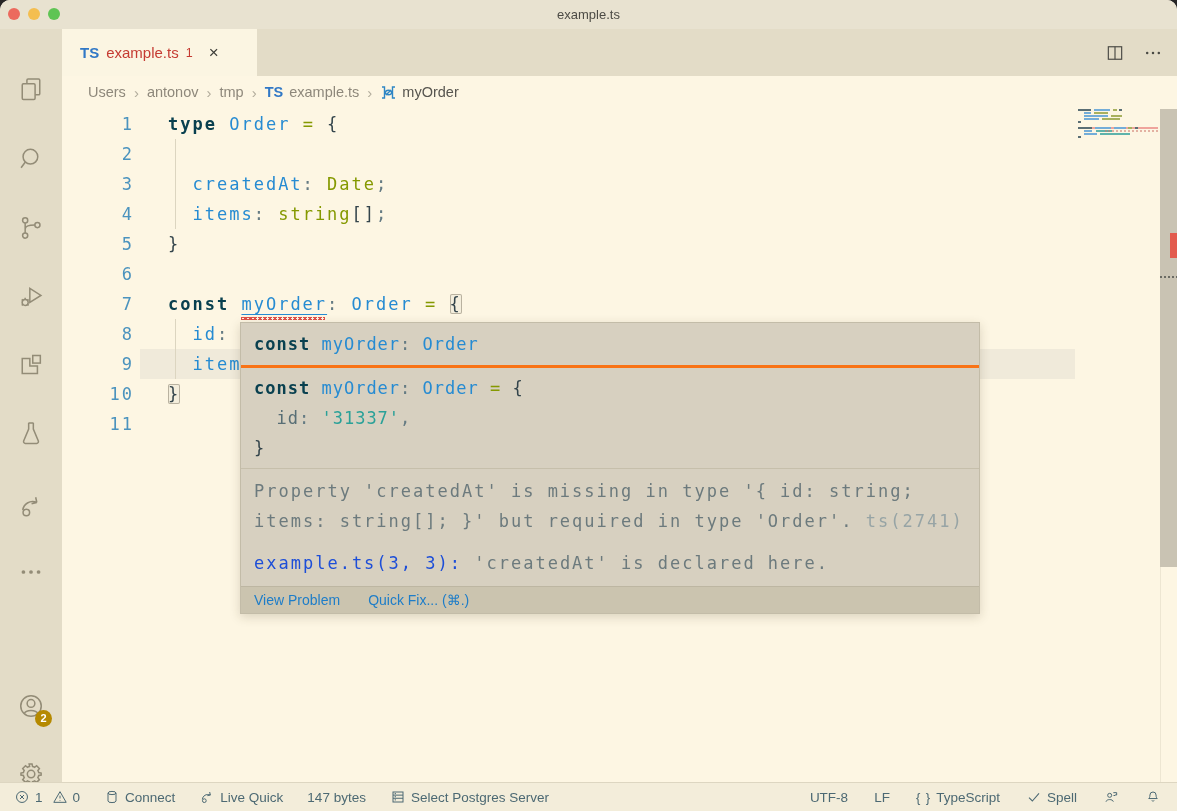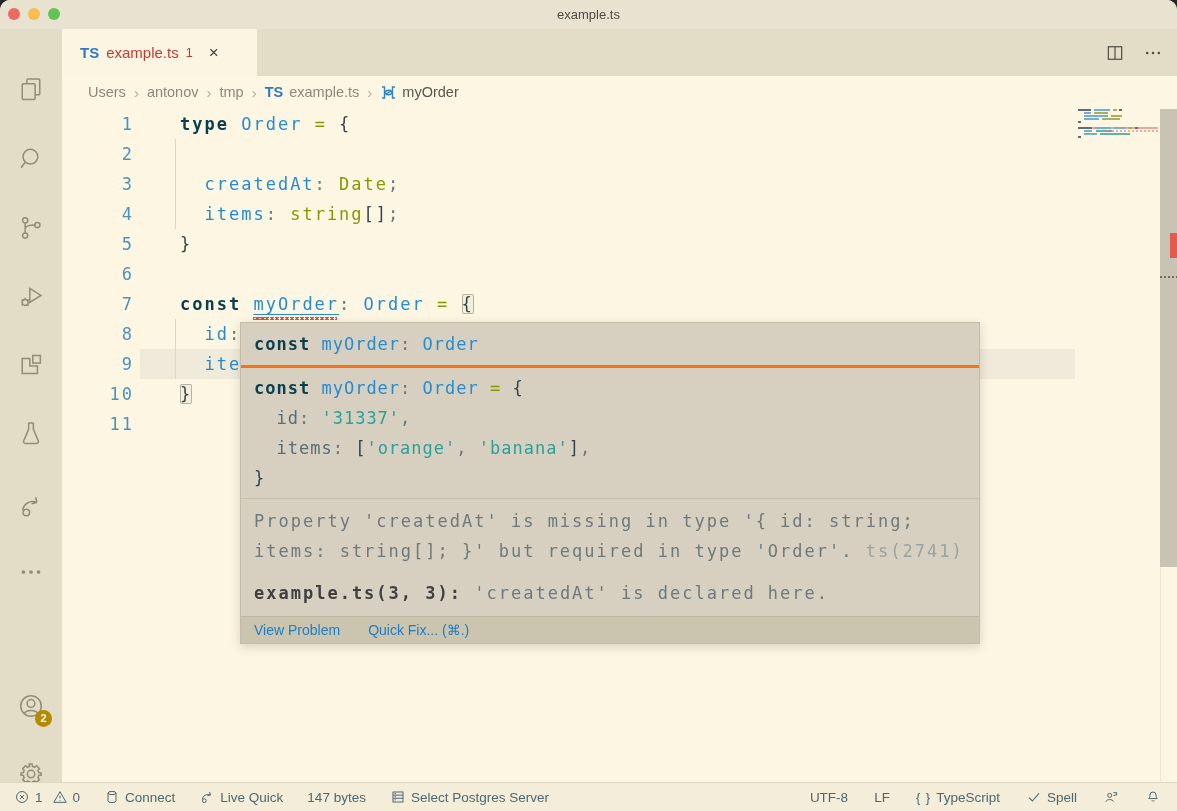--- a/index.html
+++ b/index.html
@@ -42,21 +42,21 @@
   .bc-sym-icon svg { width:17px; height:17px; }
   .bc-sym { color:#57554F; }
   
   .editor { position:absolute; left:62px; top:108px; width:1115px; height:674px; background:#FDF6E3;
     font-family:"DejaVu Sans Mono", monospace; font-size:17px; }
   .rows { position:absolute; left:0; top:1px; right:0; }
   .code-row { position:relative; z-index:0; height:30px; display:flex; line-height:30px; letter-spacing:2px; }
   .code-row.current::before { content:""; position:absolute; left:78px; right:102px; top:0; bottom:0;
     background:#F0EADA; z-index:-1; }
   .gutter-num { flex:none; width:98px; padding-right:26px; text-align:right; color:#4B93BE; }
-  .code-text { padding-left:8px; white-space:pre;margin-left:12px; }
+  .code-text { padding-left:8px; white-space:pre; }
   .guide { position:absolute; left:113px; top:0; height:30px; width:1px; background:#DCD5C0; }
   .tk-kw { color:#09404F; font-weight:bold; }
   .tk-id { color:#268BD2; }
   .tk-ty { color:#859900; }
   .tk-op { color:#859900; }
   .tk-pu { color:#657B83; }
   .tk-br { color:#33444B; }
   .tk-pl { color:#586E75; }
   .tk-str { color:#2AA198; }
   .tk-brx { box-shadow:inset 0 0 0 1px #B9B2A0; background:#F4EEDC; border-radius:2px; }
@@ -80,21 +80,21 @@
   .hover { position:absolute; left:240px; top:322px; width:740px; background:#D7D0C0;
     border:1px solid #C3BCA8; box-shadow:0 3px 10px rgba(60,50,20,.18); z-index:10;
     font-family:"DejaVu Sans Mono", monospace; font-size:17px; color:#586E75; }
   .hv-sec1 { padding:7px 13px 7px 13px; line-height:28px; letter-spacing:1px; border-bottom:3px solid #f97316; white-space:pre; }
   .hv-sec2 { padding:5px 13px; line-height:30px; letter-spacing:1px; border-bottom:1px solid #C6BFAB; }
   .hv-sec2 .hv-line { white-space:pre; height:30px; }
   .hv-sec3 { padding:7px 13px 8px 13px; line-height:30px; letter-spacing:2px; color:#6C7A7D; }
   .hv-error { word-wrap:break-word; }
   .hv-errcode { color:#97A4A5;text-align:right; }
   .hv-declared { margin-top:12px; }
-  .hv-link { color:#404040;font-weight:bold; }
+  .hv-link { color:#1d4ed8; }
   .hv-status { height:27px; border-top:1px solid #BDB6A2; background:#CBC4AF; display:flex; align-items:center;
     gap:28px; padding:0 13px; font-family:"Liberation Sans", sans-serif; font-size:14px; letter-spacing:0; }
   .hv-action { color:#1E7DC8; cursor:default; }
   
   .statusbar { position:absolute; left:0; top:782px; width:1177px; height:29px; background:#F3EDDA;
     border-top:1px solid #DDD6C1; display:flex; align-items:center; justify-content:space-between;
     color:#4C6973; font-size:13.5px; }
   .sb-group { display:flex; align-items:center; }
   .sb-left { padding-left:14px; gap:24px; }
   .sb-right { padding-right:16px; gap:26px; }
@@ -327,21 +327,20 @@
     <div class="sb-error"></div>
     <div class="sb-dash"></div>
   </div>
   <div class="mm-edge"></div>
 
   <div class="hover">
     <div class="hv-sec1" id="hv-sig"><span class="tk-kw">const</span><span class="tk-pl"> </span><span class="tk-id">myOrder</span><span class="tk-pu">:</span><span class="tk-pl"> </span><span class="tk-id">Order</span></div>
     <div class="hv-sec2" id="hv-code">
         <div class="hv-line"><span class="tk-kw">const</span><span class="tk-pl"> </span><span class="tk-id">myOrder</span><span class="tk-pu">:</span><span class="tk-pl"> </span><span class="tk-id">Order</span><span class="tk-op"> = </span><span class="tk-br">{</span></div>
         <div class="hv-line"><span class="tk-pl">  id</span><span class="tk-pu">: </span><span class="tk-str">'31337'</span><span class="tk-pu">,</span></div>
-        <div class="hv-line"><span class="tk-pl">  items</span><span class="tk-pu">: </span><span class="tk-br">[</span><span class="tk-str">'orange'</span><span class="tk-pu">, </span><span class="tk-str">'banana'</span><span class="tk-br">]</span><span class="tk-pu">,</span></div>
         <div class="hv-line"><span class="tk-br">}</span></div>
       </div>
     <div class="hv-sec3">
       <div class="hv-error">
         <span>Property 'createdAt' is missing in type '{ id: string; items: string[]; }' but required in type 'Order'.</span><span class="hv-errcode"> ts(2741)</span>
       </div>
       <div class="hv-declared">
         <span class="hv-link">example.ts(3, 3):</span><span> 'createdAt' is declared here.</span>
       </div>
     </div>

